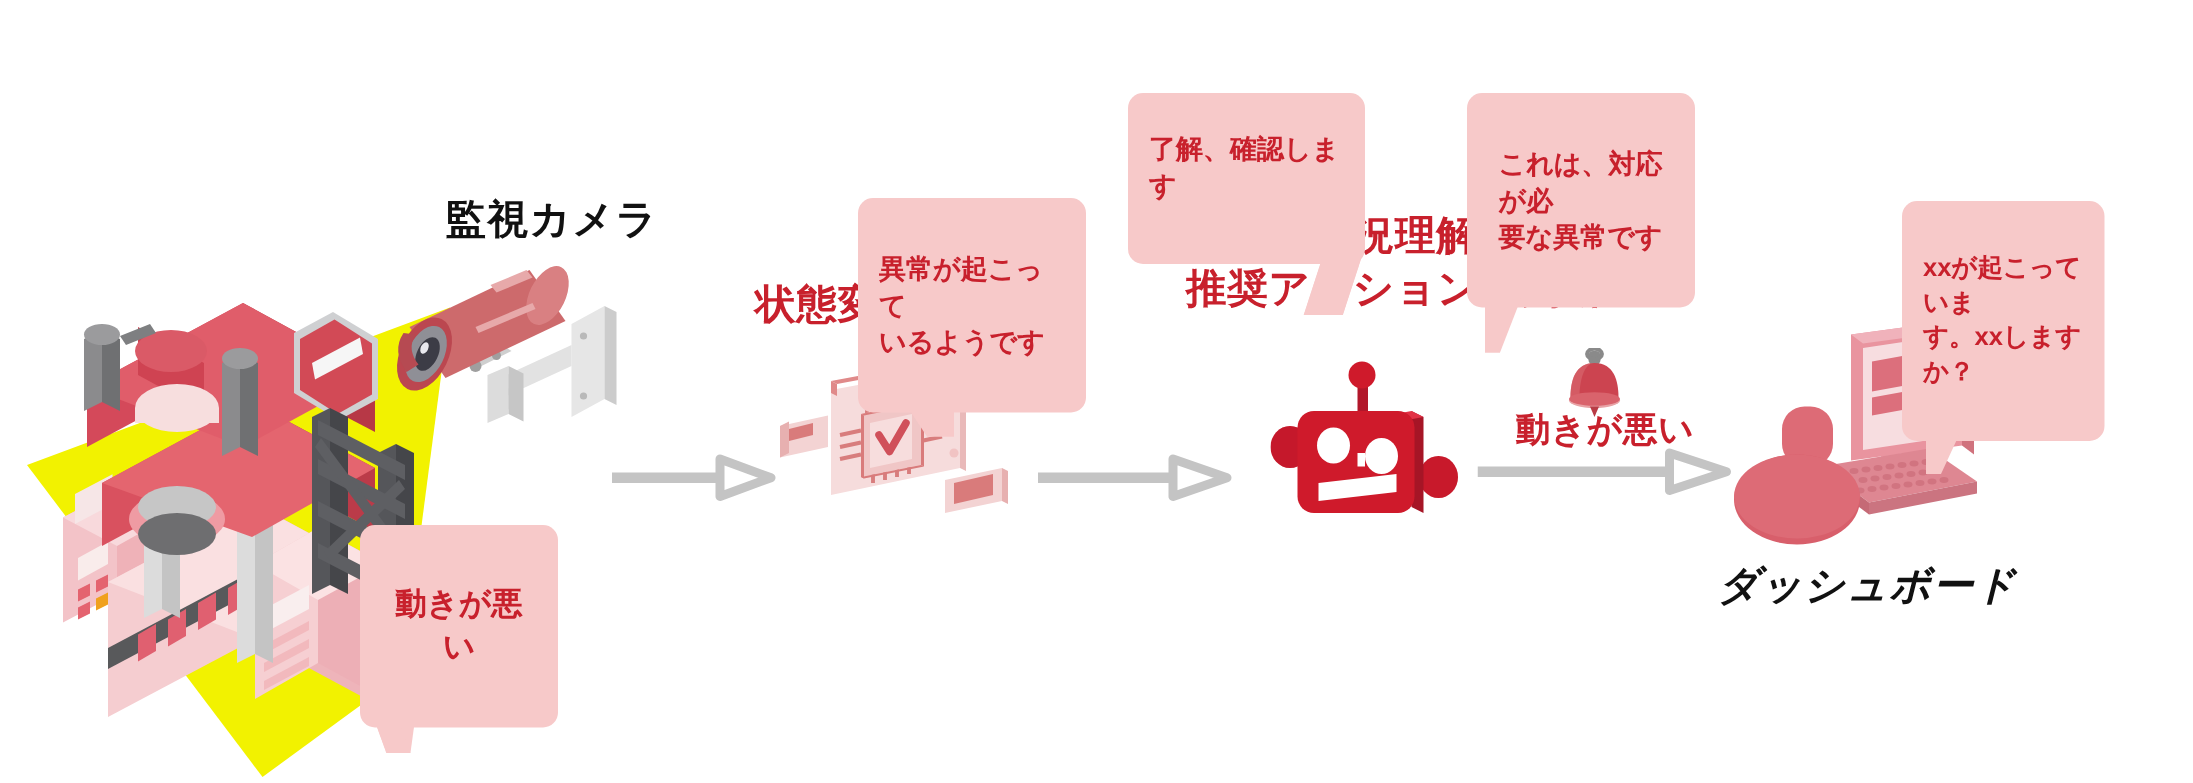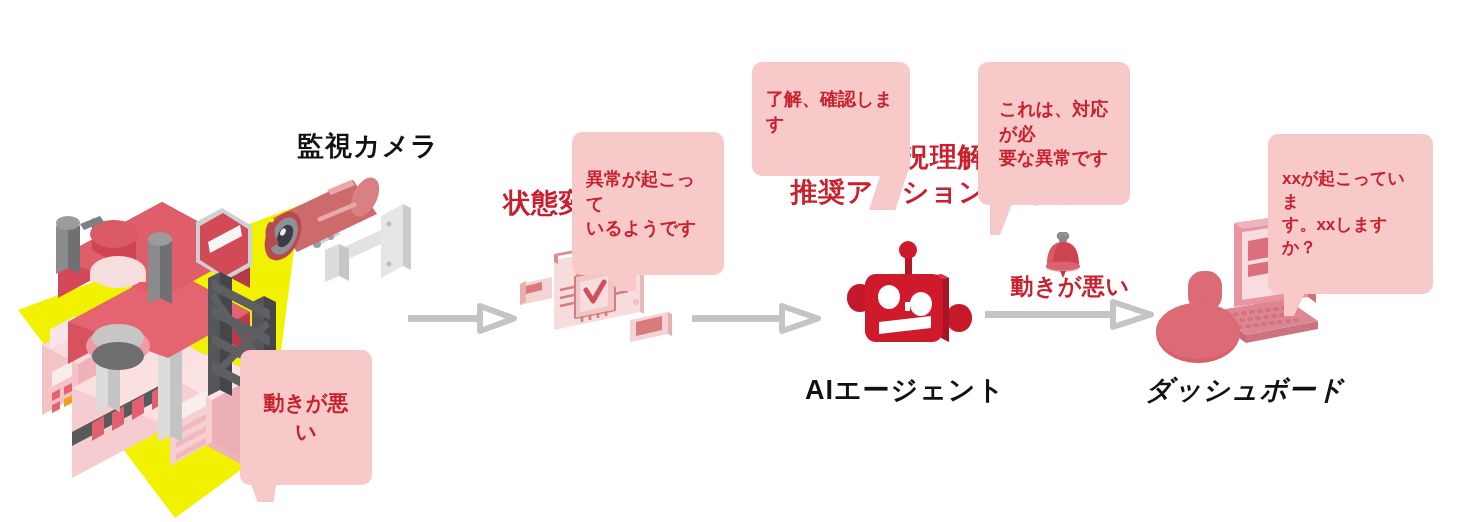--- a/index.html
+++ b/index.html
@@ -325,21 +325,20 @@
   </svg>
 
   <svg class="arrow" style="left:985px; top:298px;" width="170" height="34" viewBox="0 0 170 34">
     <rect x="0" y="13" width="130" height="7" fill="#c4c4c4"></rect>
     <polygon points="128,4 166,16.5 128,29" fill="none" stroke="#c4c4c4" stroke-width="6" stroke-linejoin="round"></polygon>
   </svg>
 
   <div class="blk-label" style="left:258px; top:128px; width:220px; font-size:27px; letter-spacing:1px;">監視カメラ</div>
 
 
-  <div class="blk-label" style="left:790px; top:372px; width:230px; font-size:27px; letter-spacing:1px;">AIエージェント</div>
 
   <div class="blk-label" style="left:1120px; top:372px; width:250px; font-size:27px; letter-spacing:1px;font-style:italic;">ダッシュボード</div>
 
   <div class="red-head" style="left:470px; top:186px; width:260px; font-size:27px;">状態変化の検知</div>
 
   <div class="red-head" style="left:770px; top:140px; width:320px; font-size:27px;">状況理解
 推奨アクションの判断</div>
 
   <div class="red-head" style="left:985px; top:272px; width:170px; font-size:23px;">動きが悪い</div>
 
@@ -375,21 +374,21 @@
   <div class="bubble" style="left:978px; top:62px; width:152px; font-size:18px;padding-left:21px;">
     <span>これは、対応が必
 要な異常です</span>
     <span class="tail" style="left:12px; bottom:-30px;
                  border-left:10px solid #f7c9c9;
                  border-right:14px solid transparent;
                  border-top:36px solid #f7c9c9;
                  border-bottom:0;"></span>
   </div>
 
-  <div class="bubble" style="left:1268px; top:134px; width:165px; font-size:17px;">
+  <div class="bubble" style="left:1268px; top:134px; width:135px; font-size:17px;">
     <span>xxが起こっていま
 す。xxしますか？</span>
     <span class="tail" style="left:16px; bottom:-22px;
                  border-left:10px solid #f7c9c9;
                  border-right:12px solid transparent;
                  border-top:26px solid #f7c9c9;
                  border-bottom:0;"></span>
   </div>
 
 </div>

